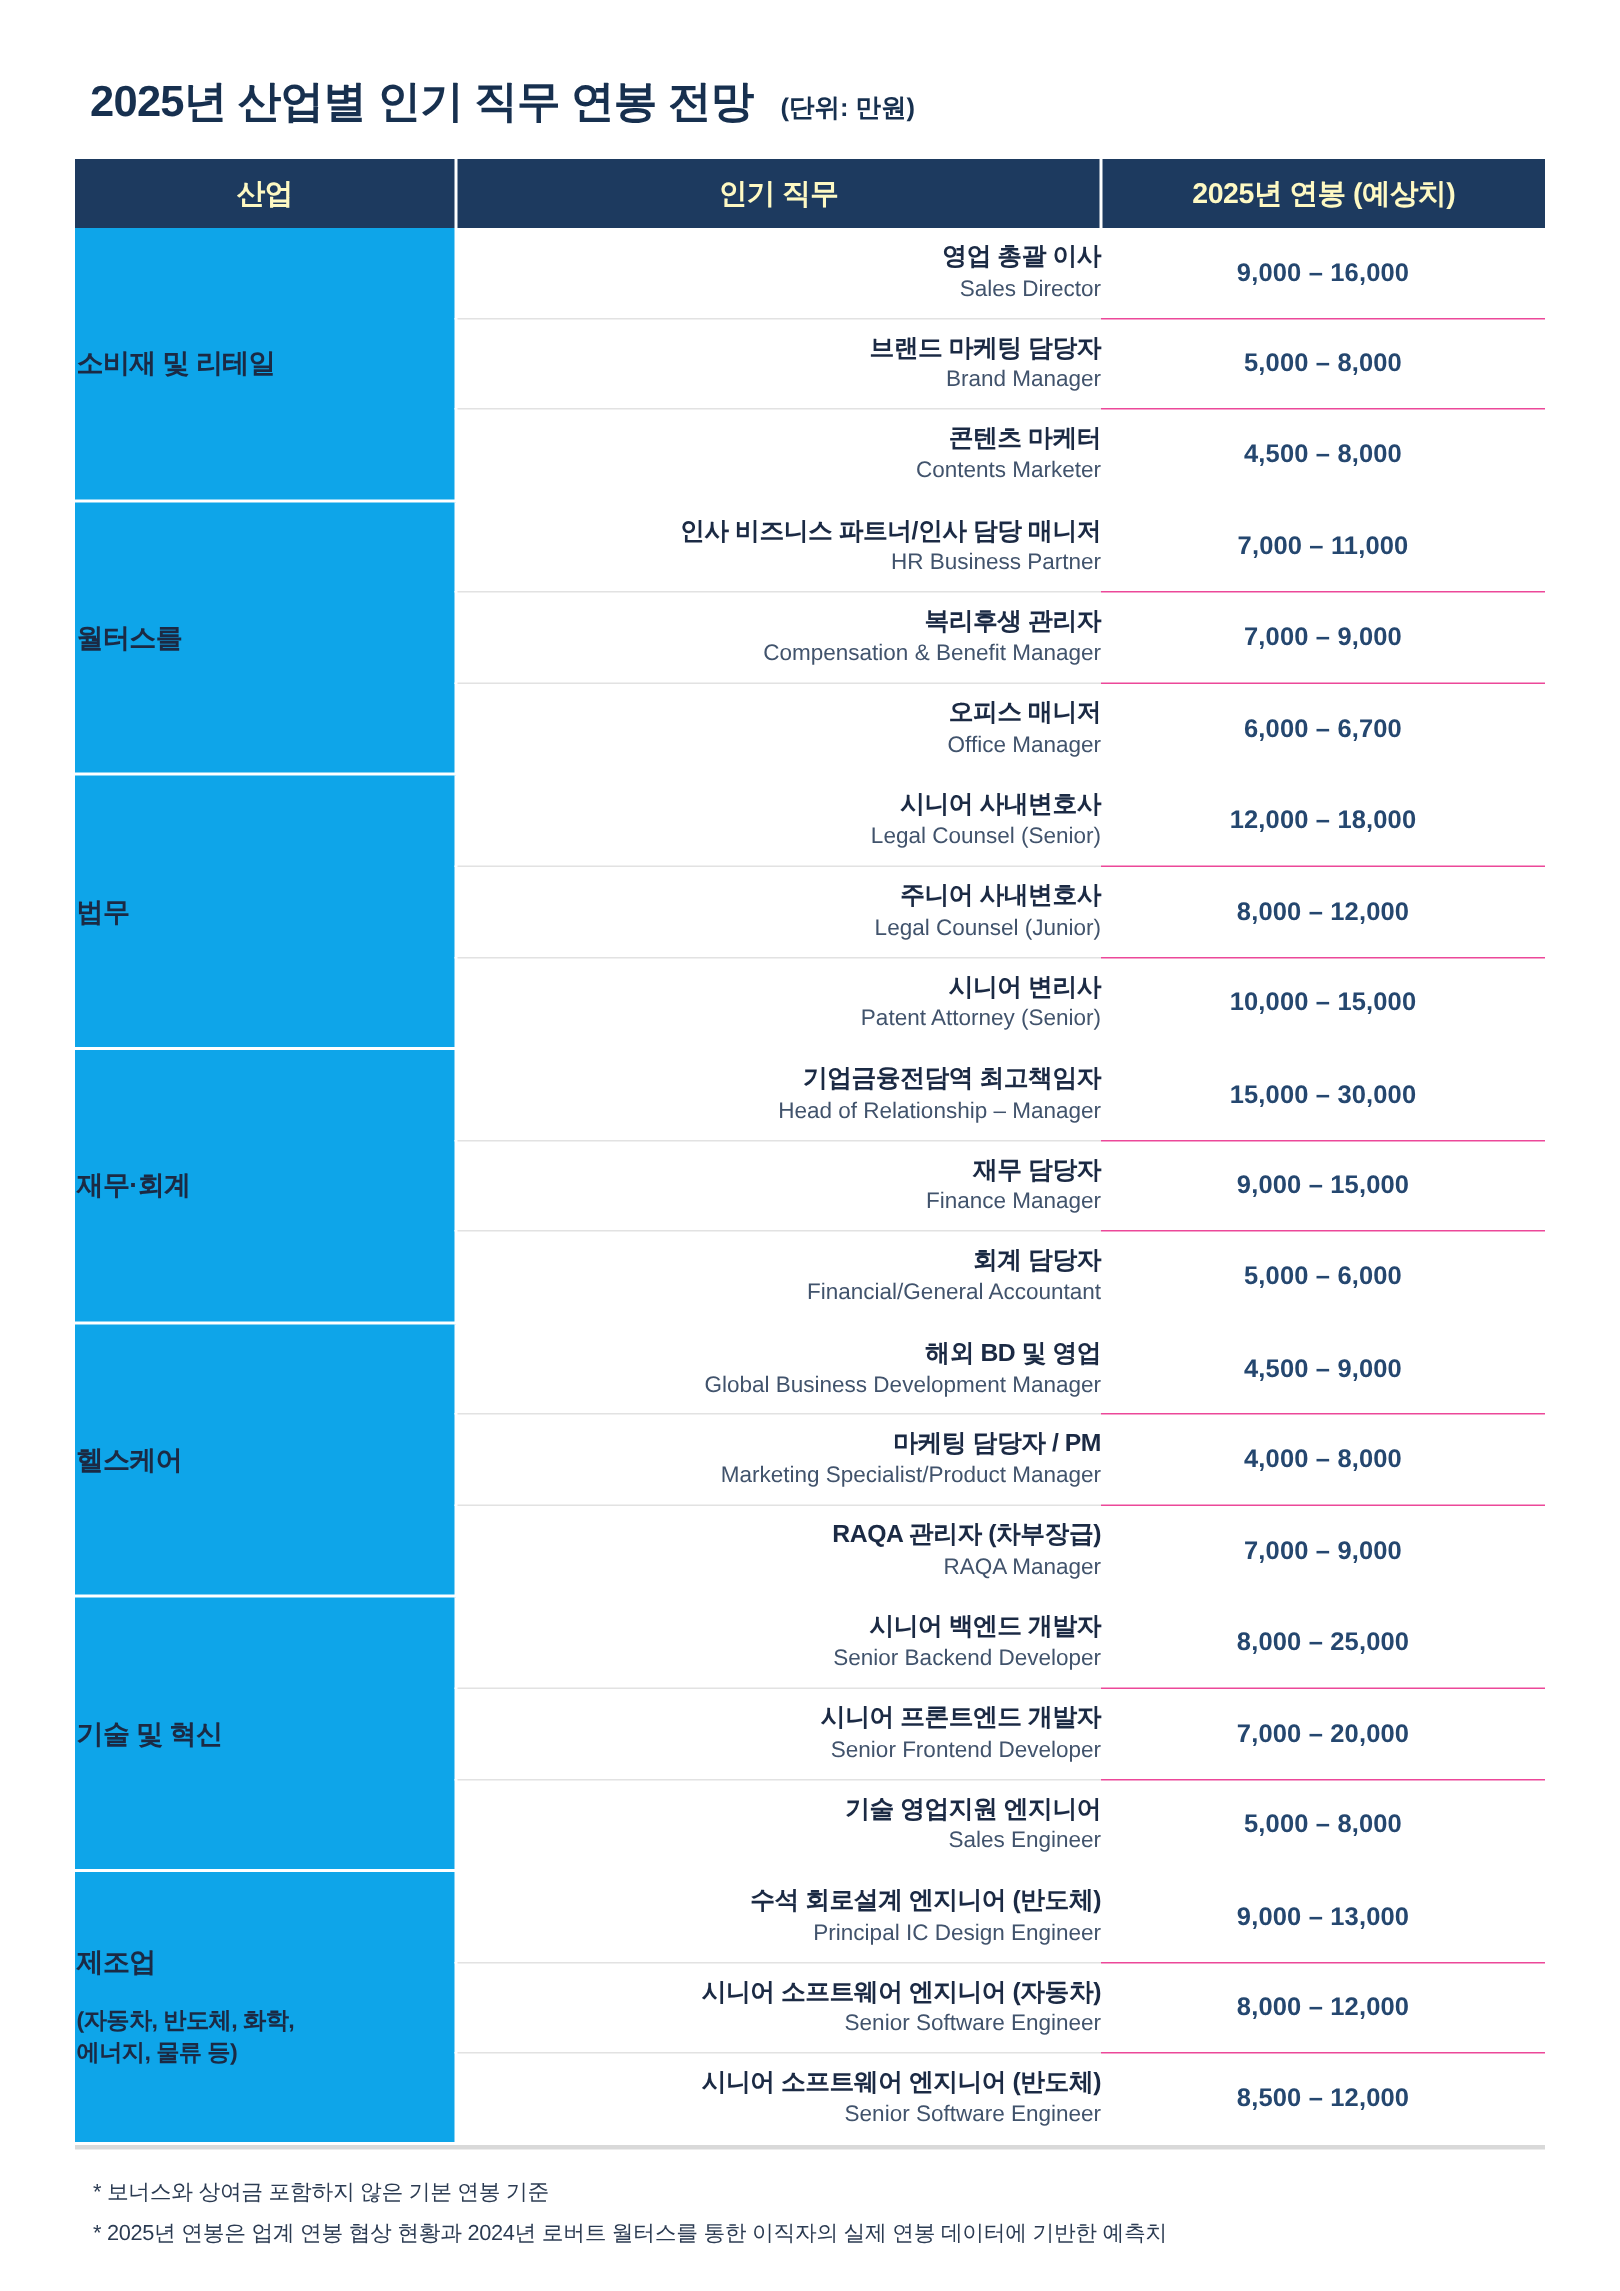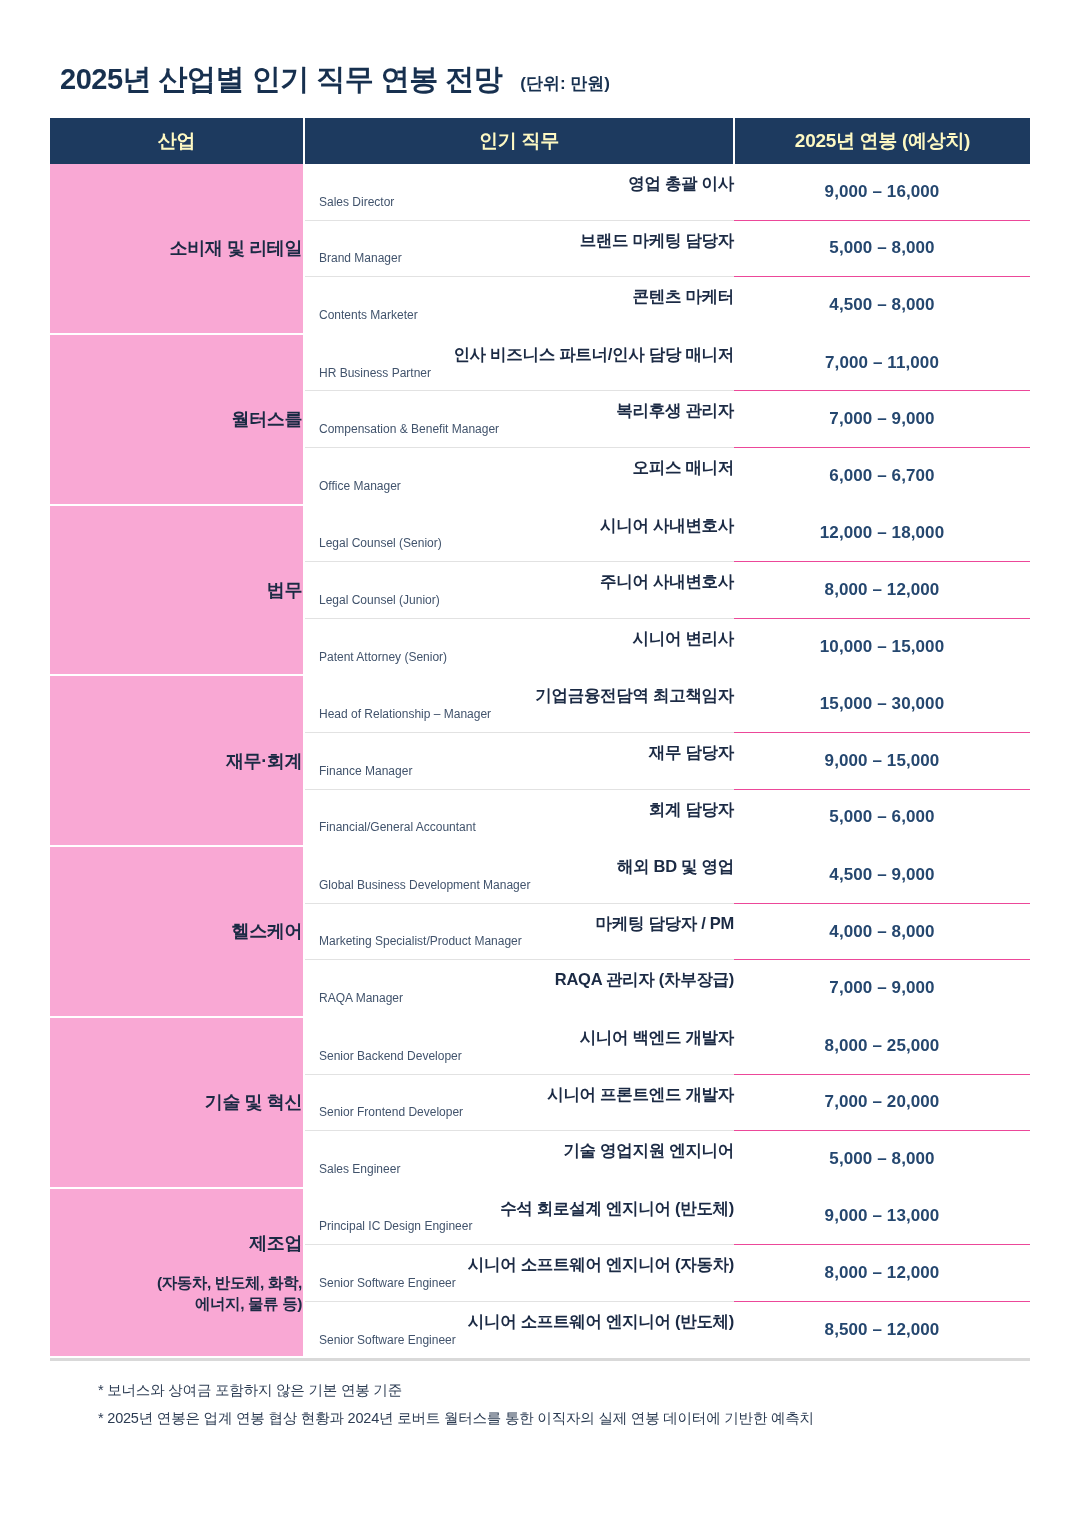--- a/index.html
+++ b/index.html
@@ -12,21 +12,21 @@
     height: 1527px;
     font-family: "Liberation Sans", "DejaVu Sans", sans-serif;
     color: #1b2a44;
     position: relative;
     overflow: hidden;
   }
   .page {
     width: 1080px;
     height: 1072px;
     box-sizing: border-box;
-    padding: 60px 50px 0 50px;
+    padding: 48px 50px 0 50px;
   }
   
   .title-row {
     display: flex;
     align-items: baseline;
     gap: 18px;
     padding-left: 10px;
     margin-bottom: 18px;
   }
   .title-main {
@@ -55,22 +55,22 @@
     text-align: center;
     border-right: 2px solid #ffffff;
     letter-spacing: -0.3px;
   }
   table.salary th:last-child { border-right: none; }
   col.c-industry { width: 254px; }
   col.c-role     { width: 430px; }
   col.c-salary   { width: 296px; }
 
   td.industry {
-    background: #f9a8d4;
-    text-align: right;
+    background: #0ea5e9;
+    text-align: left;
     vertical-align: middle;
     font-size: 18px;
     font-weight: bold;
     color: #1b2a44;
     border-right: 2px solid #ffffff;
     border-bottom: 2px solid #ffffff;
     line-height: 1.35;
     letter-spacing: -0.4px;
   }
   td.industry .sub {
@@ -86,24 +86,25 @@
   }
   td.role .ko {
     font-size: 16.5px;
     font-weight: bold;
     color: #1b2a44;
     line-height: 1.32;
     letter-spacing: -0.3px;
     text-align: right;
   }
   td.role .en {
-    font-size: 12px;
+    font-size: 15px;
     font-weight: normal;
     color: #41536c;
     line-height: 1.32;
+    text-align: right;
   }
   td.salary {
     text-align: center;
     vertical-align: middle;
     font-size: 17px;
     font-weight: bold;
     color: #25476f;
     border-bottom: 1px solid #ec4899;
     letter-spacing: 0.1px;
   }
@@ -125,21 +126,20 @@
   
   .notes {
     margin-top: 16px;
     padding-left: 12px;
   }
   .notes div {
     font-size: 14.5px;
     color: #2b3b52;
     line-height: 1.9;
     letter-spacing: -0.2px;
-    margin-left: 36px;
   }
 </style>
 </head>
 <body>
 
 <div class="page">
 
   <div class="title-row">
     <span class="title-main">2025년 산업별 인기 직무 연봉 전망</span>
     <span class="title-unit">(단위: 만원)</span>

